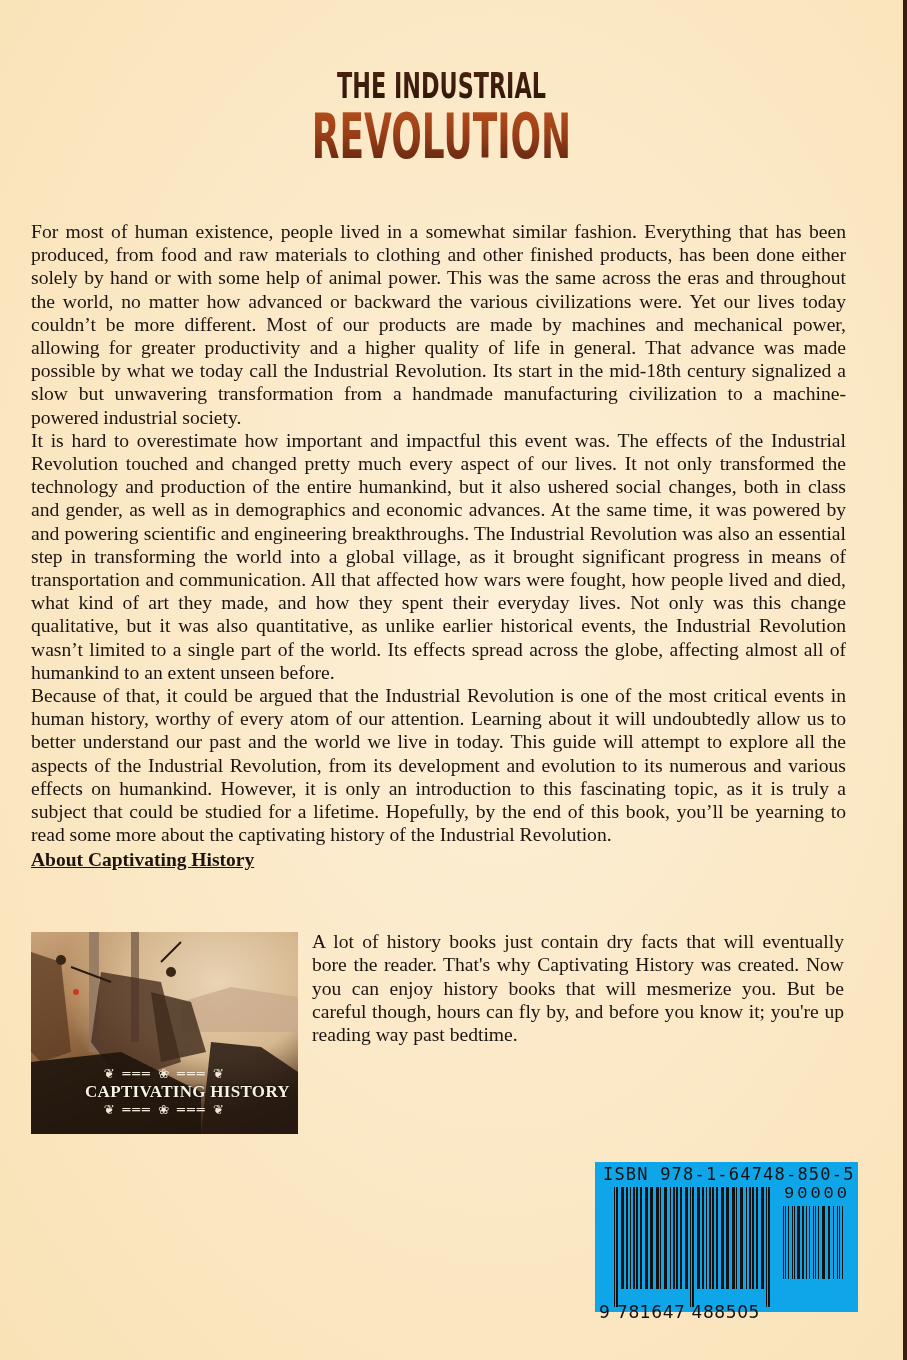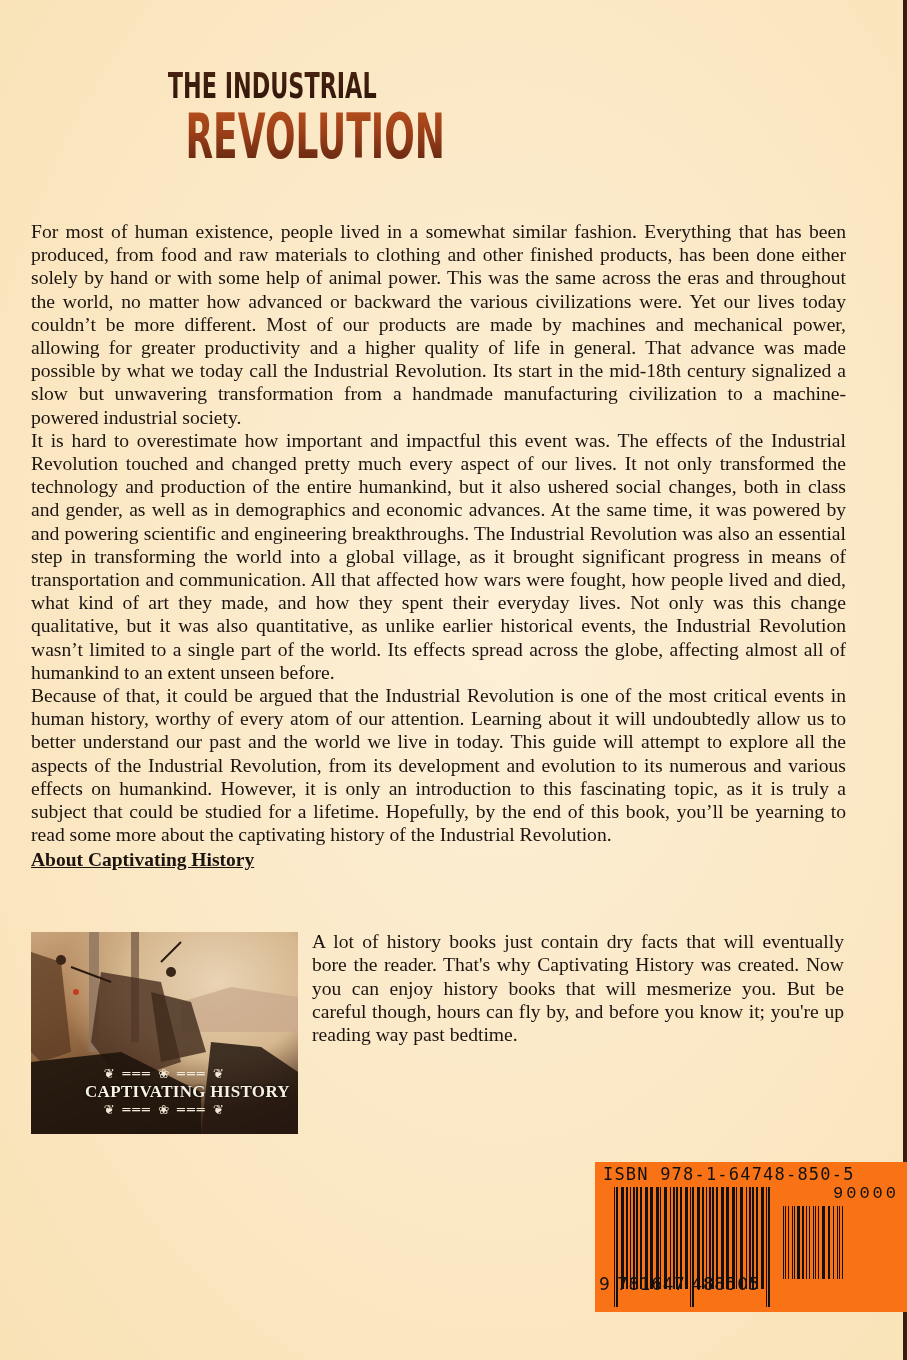--- a/index.html
+++ b/index.html
@@ -7,21 +7,21 @@
     width: 907px; height: 1360px; overflow: hidden; position: relative;
     background: radial-gradient(ellipse at 55% 45%, #fdf0d8 0%, #fbe9c8 45%, #f9e2b6 100%);
     font-family: "Liberation Serif", "DejaVu Serif", serif;
     color: #1b1410;
   }
   .spine-edge {
     position: absolute; top: 0; right: 0; width: 4px; height: 1360px;
     background: #3a1e10;
   }
   .title {
-    position: absolute; left: 0; width: 883px; top: 68px; text-align: left;
+    position: absolute; left: 0; width: 883px; top: 68px; text-align: center;
     font-family: "DejaVu Sans", "Liberation Sans", sans-serif;
     font-weight: bold; line-height: 1;
   }
   .title-line1 {
     display: block; font-size: 36px; letter-spacing: 0px;
     color: #3a1a0c;
     transform: scaleX(0.62); transform-origin: center;
     background: linear-gradient(#4a2410, #2e140a);
     -webkit-background-clip: text; background-clip: text; -webkit-text-fill-color: transparent;
   }
@@ -64,37 +64,37 @@
     font-family: "Liberation Serif", serif; line-height: 22px;
     text-shadow: 0 0 3px #000;
     margin-left: 46px;
   }
   .about-text {
     position: absolute; left: 312px; top: 930px; width: 533px;
     font-size: 19.6px; line-height: 23.3px; text-align: justify;
   }
   .about-text p { margin: 0 1px 14px 0; }
   .barcode-box {
-    position: absolute; left: 595px; top: 1162px; width: 312px; height: 150px;
-    background: #f97316;
+    position: absolute; left: 595px; top: 1162px; width: 263px; height: 150px;
+    background: #0ea5e9;
   }
   .isbn-line {
     position: absolute; left: 8px; top: 2px;
     font-family: "DejaVu Sans Mono", "Liberation Mono", monospace;
     font-size: 17px; letter-spacing: 1.2px; color: #111; white-space: nowrap;
   }
   .price-code {
     position: absolute; right: 8px; top: 22px;
     font-family: Liberation Mono, monospace; font-size: 17px; letter-spacing: 3px;
     color: #111;
   }
   .bars-main { position: absolute; left: 18px; top: 25px; width: 158px; height: 120px; }
   .bars-addon { position: absolute; left: 187px; top: 44px; width: 66px; height: 91px; }
   .ean-digits {
-    position: absolute; left: 4px; top: 112px;
+    position: absolute; left: 4px; top: 140px;
     font-family: "DejaVu Sans", sans-serif; font-size: 17px; color: #111; white-space: nowrap;
     letter-spacing: 0.6px;
   }
   .ean-first { display: inline-block; width: 18px; }
 </style>
 </head>
 <body>
 
 <div class="spine-edge"></div>
 

